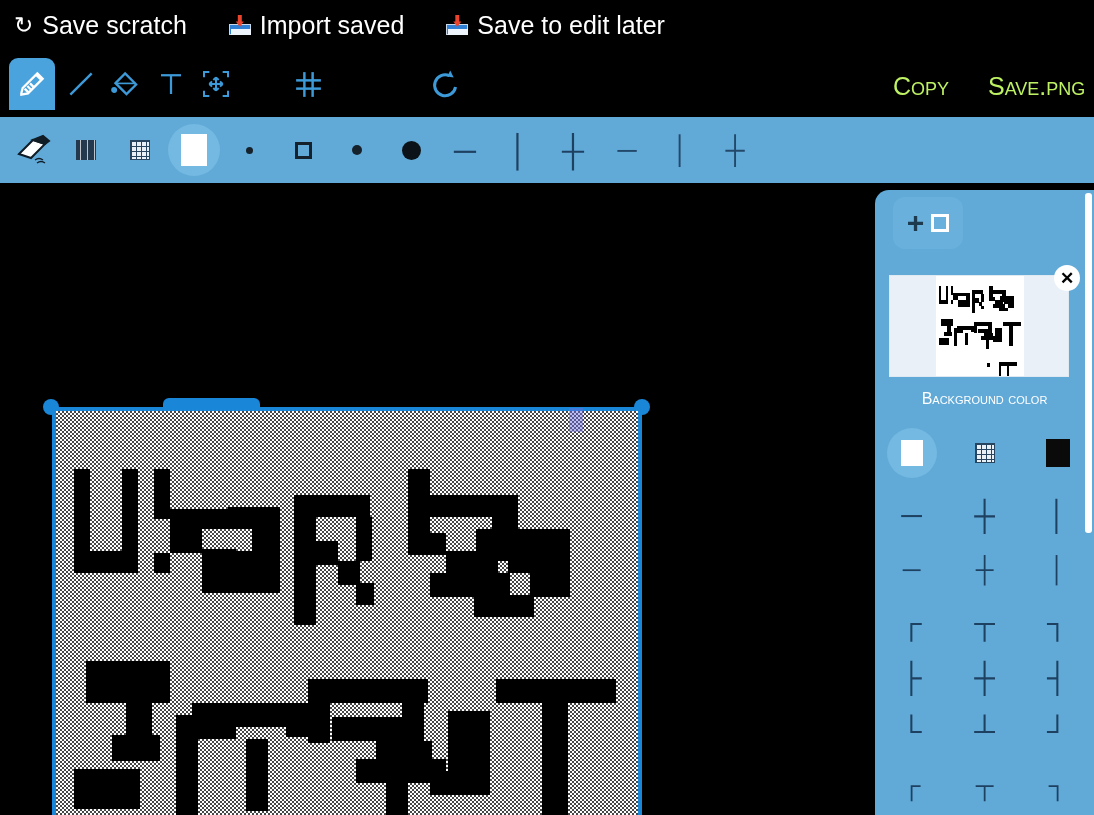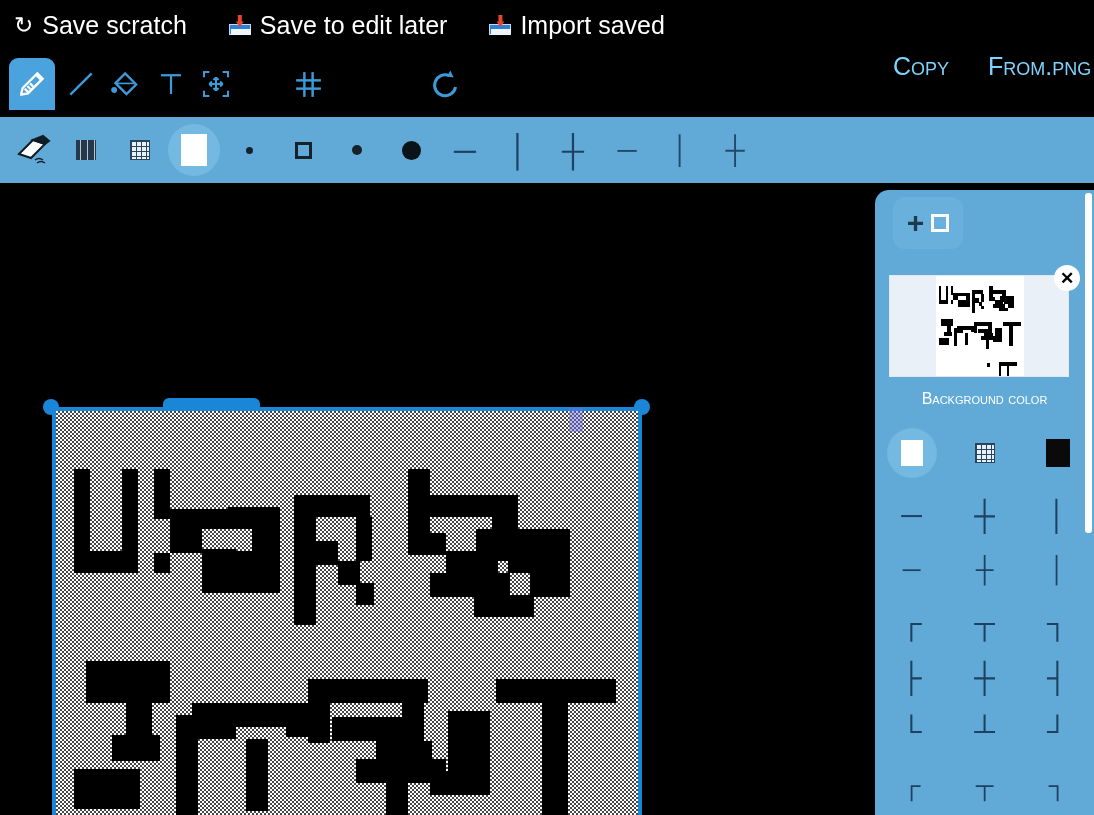--- a/index.html
+++ b/index.html
@@ -64,22 +64,22 @@
     color: #3d9ad8;
     cursor: pointer;
   }
   .tool.active {
     background: #4ba3dd;
     border-radius: 9px 9px 0 0;
     color: #ffffff;
   }
   .tool svg { display: block; }
   .textaction {
-    position: absolute; top: 4px;
-    color: #7dd3fc;
+    position: absolute; top: 24px;
+    color: #bef264;
     cursor: pointer;
     line-height: 1;
     white-space: nowrap;
   }
   .sc-big { font-size: 25px; }
 
   
   .palettebar {
     position: absolute; left: 0; top: 117px;
     width: 1094px; height: 66px;
@@ -265,31 +265,31 @@
       <span>Save scratch</span>
     </div>
 
     <div class="topitem">
       <span class="glyph">
         <span class="save-icon">
             <span class="tray"></span>
             <span class="arrow"></span>
           </span>
       </span>
-      <span>Save to edit later</span>
+      <span>Import saved</span>
     </div>
 
     <div class="topitem">
       <span class="glyph">
         <span class="save-icon">
             <span class="tray"></span>
             <span class="arrow"></span>
           </span>
       </span>
-      <span>Import saved</span>
+      <span>Save to edit later</span>
     </div>
   </div>
 
   <div class="toolrow">
 
     <div class="tool active" style="left:9px">
       <span>
         <svg width="32" height="32" viewBox="0 0 24 24" fill="none" stroke="currentColor" stroke-width="1.7">
           <path d="M4 19l1-4L16 4l4 4L9 19l-5 1z"></path>
             <path d="M15 5l4 4"></path>
@@ -358,21 +358,21 @@
           <path d="M15 6.5A7 7 0 1 0 19 14"></path>
             <path d="M15.5 3l-2 4 4.3 .6z" fill="currentColor" stroke="none"></path>
         </svg>
       </span>
     </div>
 
     <div class="textaction sc-big" style="left:893px">
       <span style="font-variant:small-caps">Copy</span>
     </div>
     <div class="textaction sc-big" style="left:988px">
-      <span style="font-variant:small-caps">From.png</span>
+      <span style="font-variant:small-caps">Save.png</span>
     </div>
   </div>
 
   <div class="palettebar">
 
     <div class="pal" style="left:5px">
       <span>
         <svg width="40" height="36" viewBox="0 0 40 36" fill="none" stroke="#101c26" stroke-width="2">
           <path d="M6 24 L20 10 L32 14 L18 28 Z" fill="#ffffff"></path>
           <path d="M20 10 L30 6 L36 11 L32 14 Z" fill="#101c26"></path>

